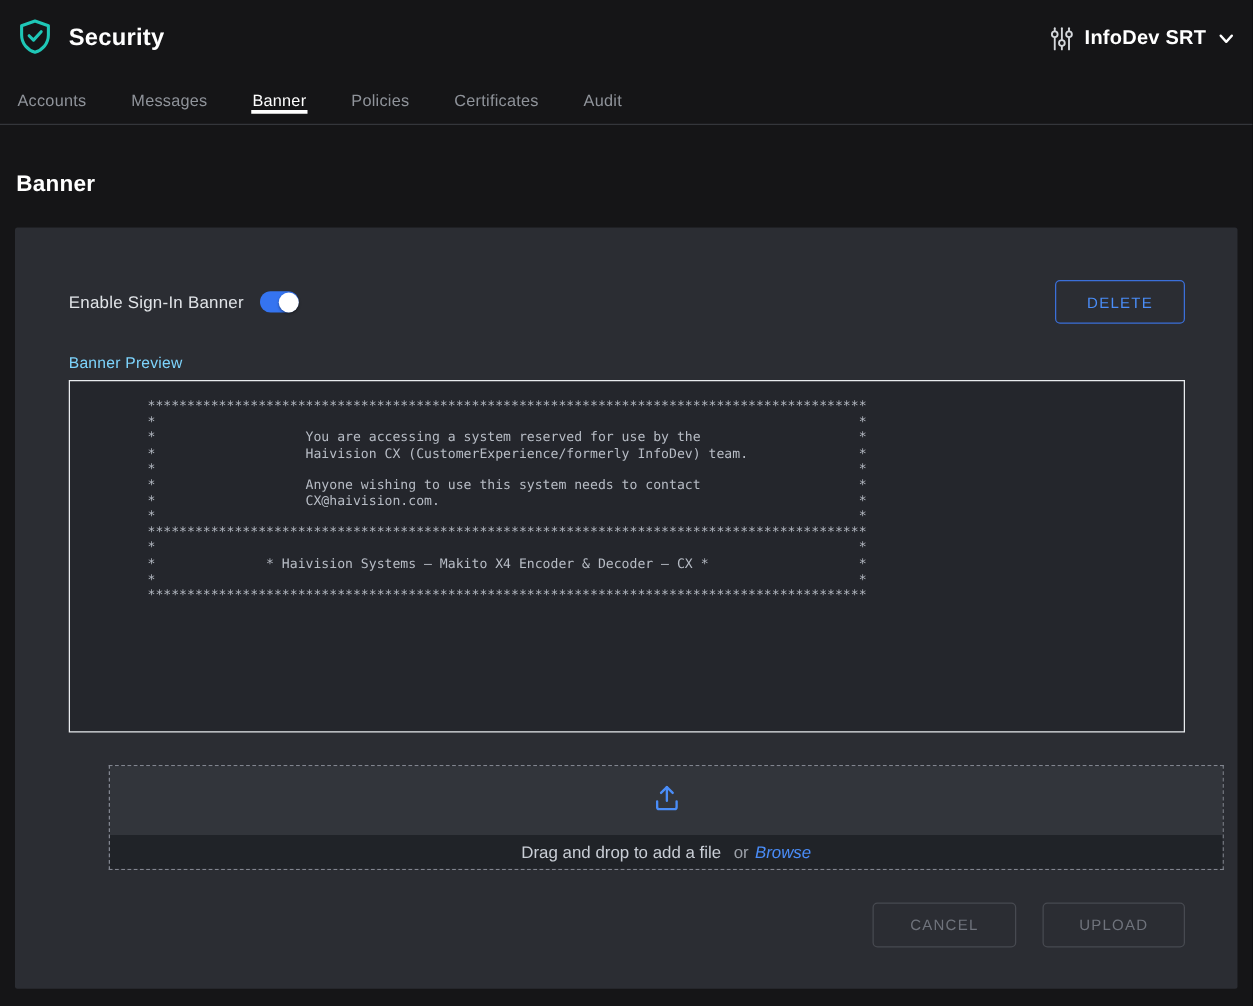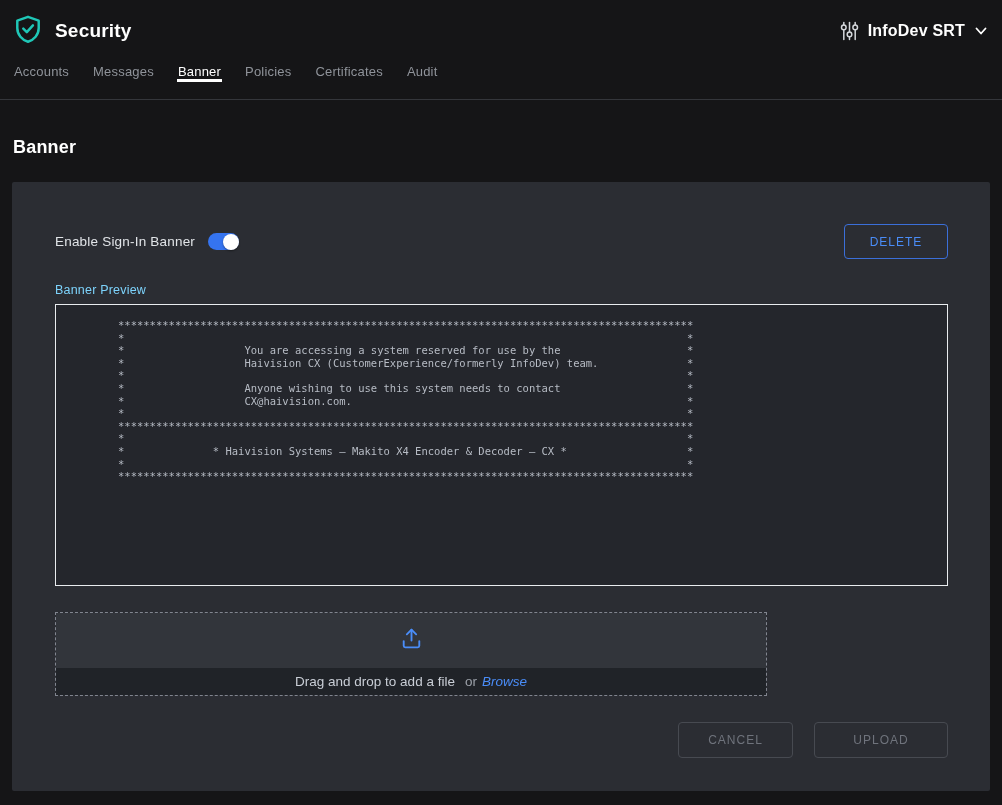--- a/index.html
+++ b/index.html
@@ -20,22 +20,22 @@
     height:62px;display:flex;align-items:center;justify-content:space-between;
     padding:0 14px 0 13px;
   }
   .brand{display:flex;align-items:center;gap:12px;}
   .brand .app-title{font-size:19px;font-weight:700;color:#fff;letter-spacing:.2px;}
   .device{display:flex;align-items:center;gap:9px;cursor:pointer;}
   .device .device-name{font-size:16px;font-weight:700;color:#fff;letter-spacing:.2px;}
   .device svg{display:block;}
   
   .tabs{
-    display:flex;column-gap:22px;padding:0 13px;
-    border-bottom:1px solid #34363b;height:38px;align-items:flex-start;
+    display:flex;column-gap:34px;padding:0 13px;
+    border-bottom:1px solid #34363b;height:38px;align-items:center;
   }
   .tab{
     font-size:13px;color:#8f939a;display:flex;align-items:center;
     padding:2px 1px 0 1px;cursor:pointer;border-bottom:3px solid transparent;
     margin-bottom:-1px;letter-spacing:.2px;
   }
   .tab.active{color:#fff;border-bottom-color:#fff;}
   
   .title-row{
     height:82px;display:flex;align-items:center;justify-content:space-between;
@@ -74,35 +74,35 @@
     background:var(--preview_bg,#24262c);
     border:1px solid var(--preview_border,#e9ecef);
     color:var(--preview_text,#b7bcc5);
     font-family:"DejaVu Sans Mono","Liberation Mono",monospace;
     font-size:10.5px;line-height:12.6px;
     padding:14px 10px 10px 62px;
     white-space:pre;overflow:hidden;
   }
   
   .dropzone{
-    margin-top:26px;width:712px;height:84px;
+    margin-top:26px;width:892px;height:84px;
     border:1px dashed #81858f;
-    display:flex;flex-direction:column;cursor:pointer;
+    display:flex;flex-direction:column;cursor:pointer;margin-left:32px;
   }
   .drop-top{flex:1;background:#32353b;display:flex;align-items:center;justify-content:center;}
   .drop-strip{
     height:27px;background:#202328;display:flex;align-items:center;justify-content:center;
     font-size:13.5px;color:#c9ced6;gap:5px;
   }
   .drop-strip .or-text{color:#9ba0a8;margin-left:5px;}
   .drop-strip .browse{color:var(--accent_blue,#4a8df8);text-decoration:none;cursor:pointer;font-style:italic;}
   
   .actions{margin-top:26px;display:flex;justify-content:flex-end;gap:21px;}
   .btn-cancel{width:115px;height:36px;color:#6f737c;border:1px solid #474a51;}
-  .btn-upload{width:134px;height:36px;color:#6f737c;border:1px solid #474a51;}
+  .btn-upload{width:114px;height:36px;color:#6f737c;border:1px solid #474a51;}
 </style>
 </head>
 <body>
 
 <div class="page">
 
   <header class="app-header">
     <div class="brand">
       <span>
         <svg width="30" height="30" viewBox="0 0 28 28" fill="none">

